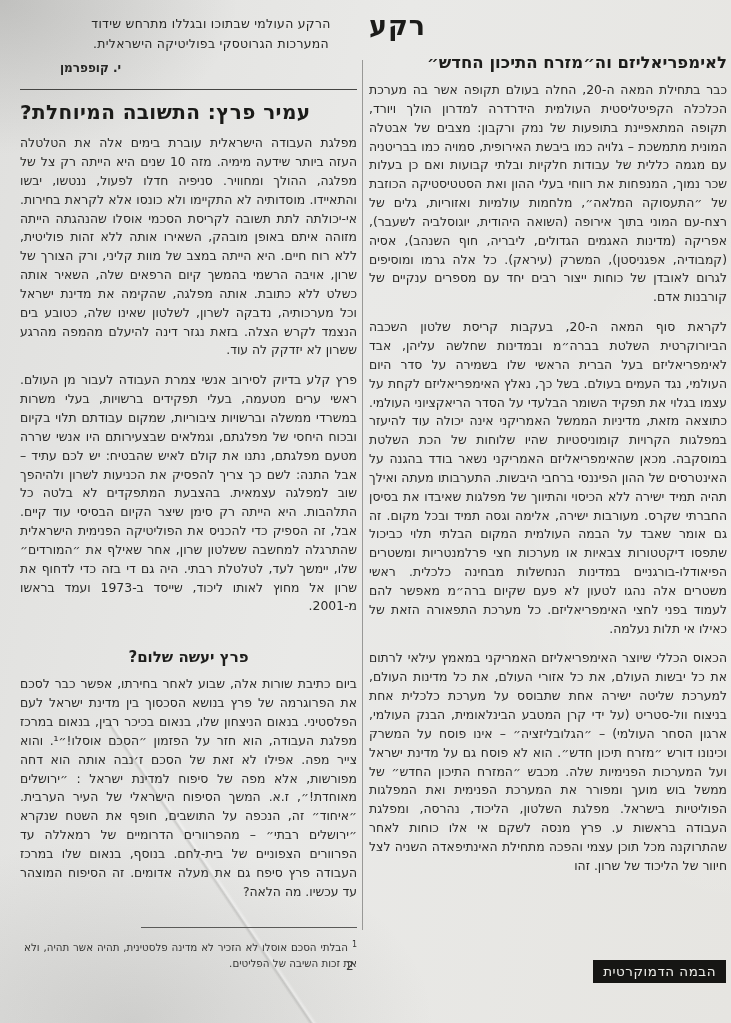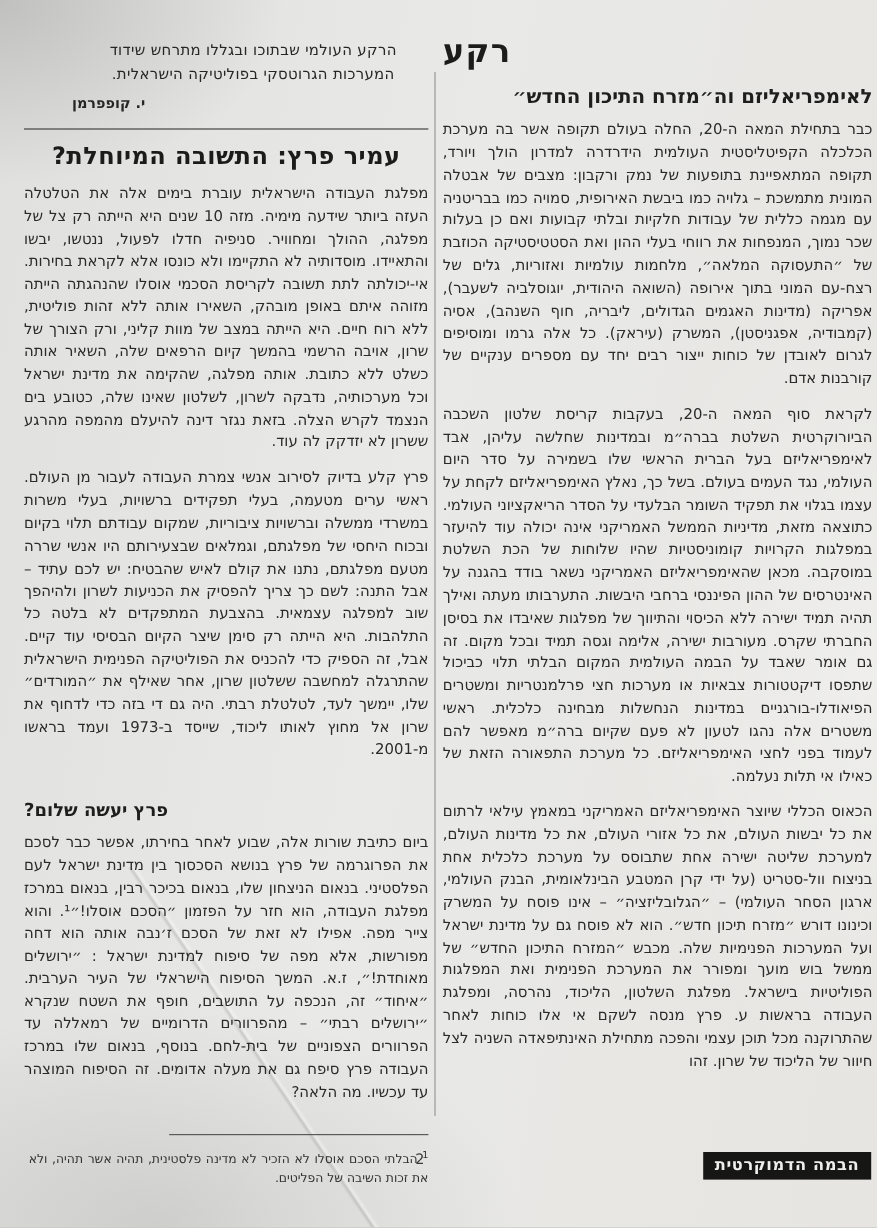--- a/index.html
+++ b/index.html
@@ -16,21 +16,21 @@
       radial-gradient(ellipse 340px 220px at 0% 0%, rgba(110,110,108,0.28), rgba(110,110,108,0) 70%),
       radial-gradient(ellipse 420px 260px at 18% 100%, rgba(105,105,103,0.20), rgba(105,105,103,0) 72%),
       radial-gradient(ellipse 300px 500px at 100% 55%, rgba(255,255,255,0.35), rgba(255,255,255,0) 70%),
       linear-gradient(100deg, #e0e0de 0%, #e9e9e7 45%, #e6e5e1 100%);
   }
   .crease {
     position: absolute; left: 0; bottom: 0; width: 420px; height: 300px;
     background: linear-gradient(56deg, transparent 49.5%, rgba(150,150,148,0.35) 50%, rgba(255,255,255,0.4) 50.4%, transparent 51%);
     pointer-events: none;
   }
-  .col { position: absolute; top: 20px; }
+  .col { position: absolute; top: 2px; }
   .col-right { right: 4px;  width: 358px; }
   .col-left  { left: 20px;  width: 337px; }
   .column-divider {
     position: absolute; left: 362px; top: 60px; height: 870px; width: 1px;
     background: #989896;
   }
   .kicker {
     font-size: 27px; font-weight: bold; letter-spacing: 1px;
     text-align: left; padding-right: 26px; margin: 8px 0 12px;
     color: #1c1c1a;
@@ -49,45 +49,45 @@
     color: #262624;
   }
   .signature {
     font-size: 12px; font-weight: bold; text-align: left;
     padding-left: 40px; margin: 0 0 14px;
   }
   .section-rule {
     border: 0; border-top: 1.5px solid #454543; margin: 0 0 10px;
   }
   .headline {
-    font-size: 20px; font-weight: bold; text-align: center;
+    font-size: 20px; font-weight: bold; text-align: left;
     letter-spacing: 0.4px; margin: 4px 0 10px; color: #1b1b19;
   }
   .subhead {
-    font-size: 15px; font-weight: bold; text-align: left;
+    font-size: 15px; font-weight: bold; text-align: center;
     margin: 32px 0 9px; color: #1e1e1c;
   }
   .footnote-block { margin-top: 26px; }
   .footnote-rule {
     width: 216px; border: 0; border-top: 1px solid #5a5a58;
     margin: 0 0 6px 0; display: block;
   }
   .footnote {
     font-size: 10.3px; line-height: 1.5; text-align: justify;
     color: #333331; padding-left: 4px;
   }
   .footnote sup { font-size: 8px; }
   .page-number {
     position: absolute; left: 346px; top: 959px;
     font-size: 12px; color: #3a3a38;
   }
   .footer-badge {
     position: absolute; right: 5px; top: 960px;
     background: #161614; color: #eeeeea;
-    font-size: 13.5px; font-weight: bold; letter-spacing: 0.5px;
+    font-size: 13.5px; font-weight: normal; letter-spacing: 0.5px;
     padding: 3px 10px 4px;
   }
 </style>
 </head>
 <body>
 
 <div class="page">
 
   <div class="crease"></div>
 

